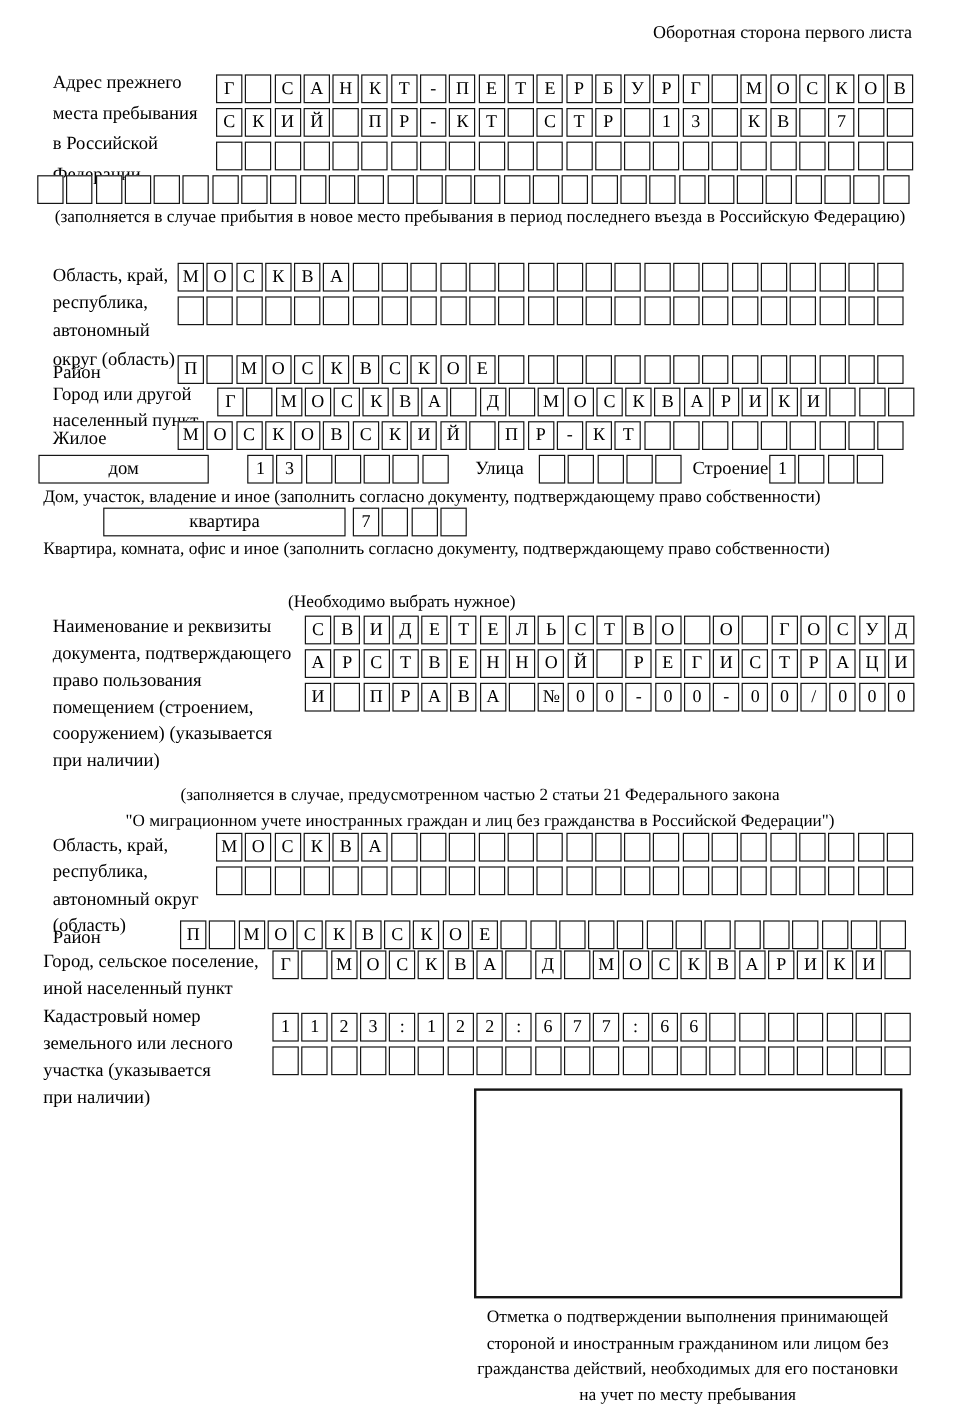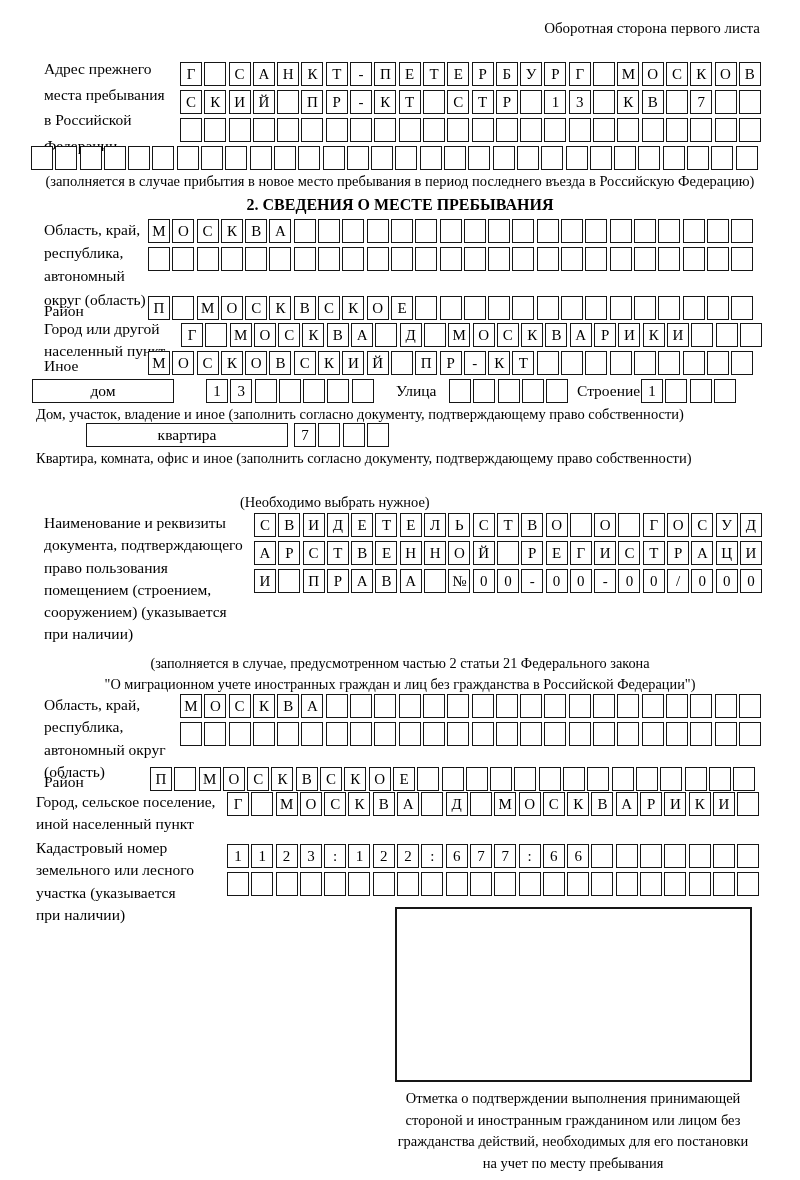--- a/index.html
+++ b/index.html
@@ -152,21 +152,20 @@
       <span class="cell"></span>
       <span class="cell"></span>
       <span class="cell"></span>
       <span class="cell"></span>
       <span class="cell"></span>
       <span class="cell"></span>
       <span class="cell"></span>
     </div>
   <div class="abs note center" style="top:173px;">(заполняется в случае прибытия в новое место пребывания в период последнего въезда в Российскую Федерацию)</div>
 
-  <div class="abs center bold" style="top:196px;font-size:16px;">2. СВЕДЕНИЯ О МЕСТЕ ПРЕБЫВАНИЯ</div>
 
   <div class="abs label lines" style="left:44px;top:218px;width:120px;line-height:23.2px;">Область, край,
 республика,
 автономный
 округ (область)</div>
   <div class="abs cells" style="left:148px;top:219px;">
       <span class="cell">М</span>
       <span class="cell">О</span>
       <span class="cell">С</span>
       <span class="cell">К</span>
@@ -271,21 +270,21 @@
       <span class="cell">А</span>
       <span class="cell">Р</span>
       <span class="cell">И</span>
       <span class="cell">К</span>
       <span class="cell">И</span>
       <span class="cell"></span>
       <span class="cell"></span>
       <span class="cell"></span>
     </div>
 
-  <div class="abs label" style="left:44px;top:353px;">Иное</div>
+  <div class="abs label" style="left:44px;top:353px;">Жилое</div>
   <div class="abs cells" style="left:148px;top:351px;">
       <span class="cell">М</span>
       <span class="cell">О</span>
       <span class="cell">С</span>
       <span class="cell">К</span>
       <span class="cell">О</span>
       <span class="cell">В</span>
       <span class="cell">С</span>
       <span class="cell">К</span>
       <span class="cell">И</span>

